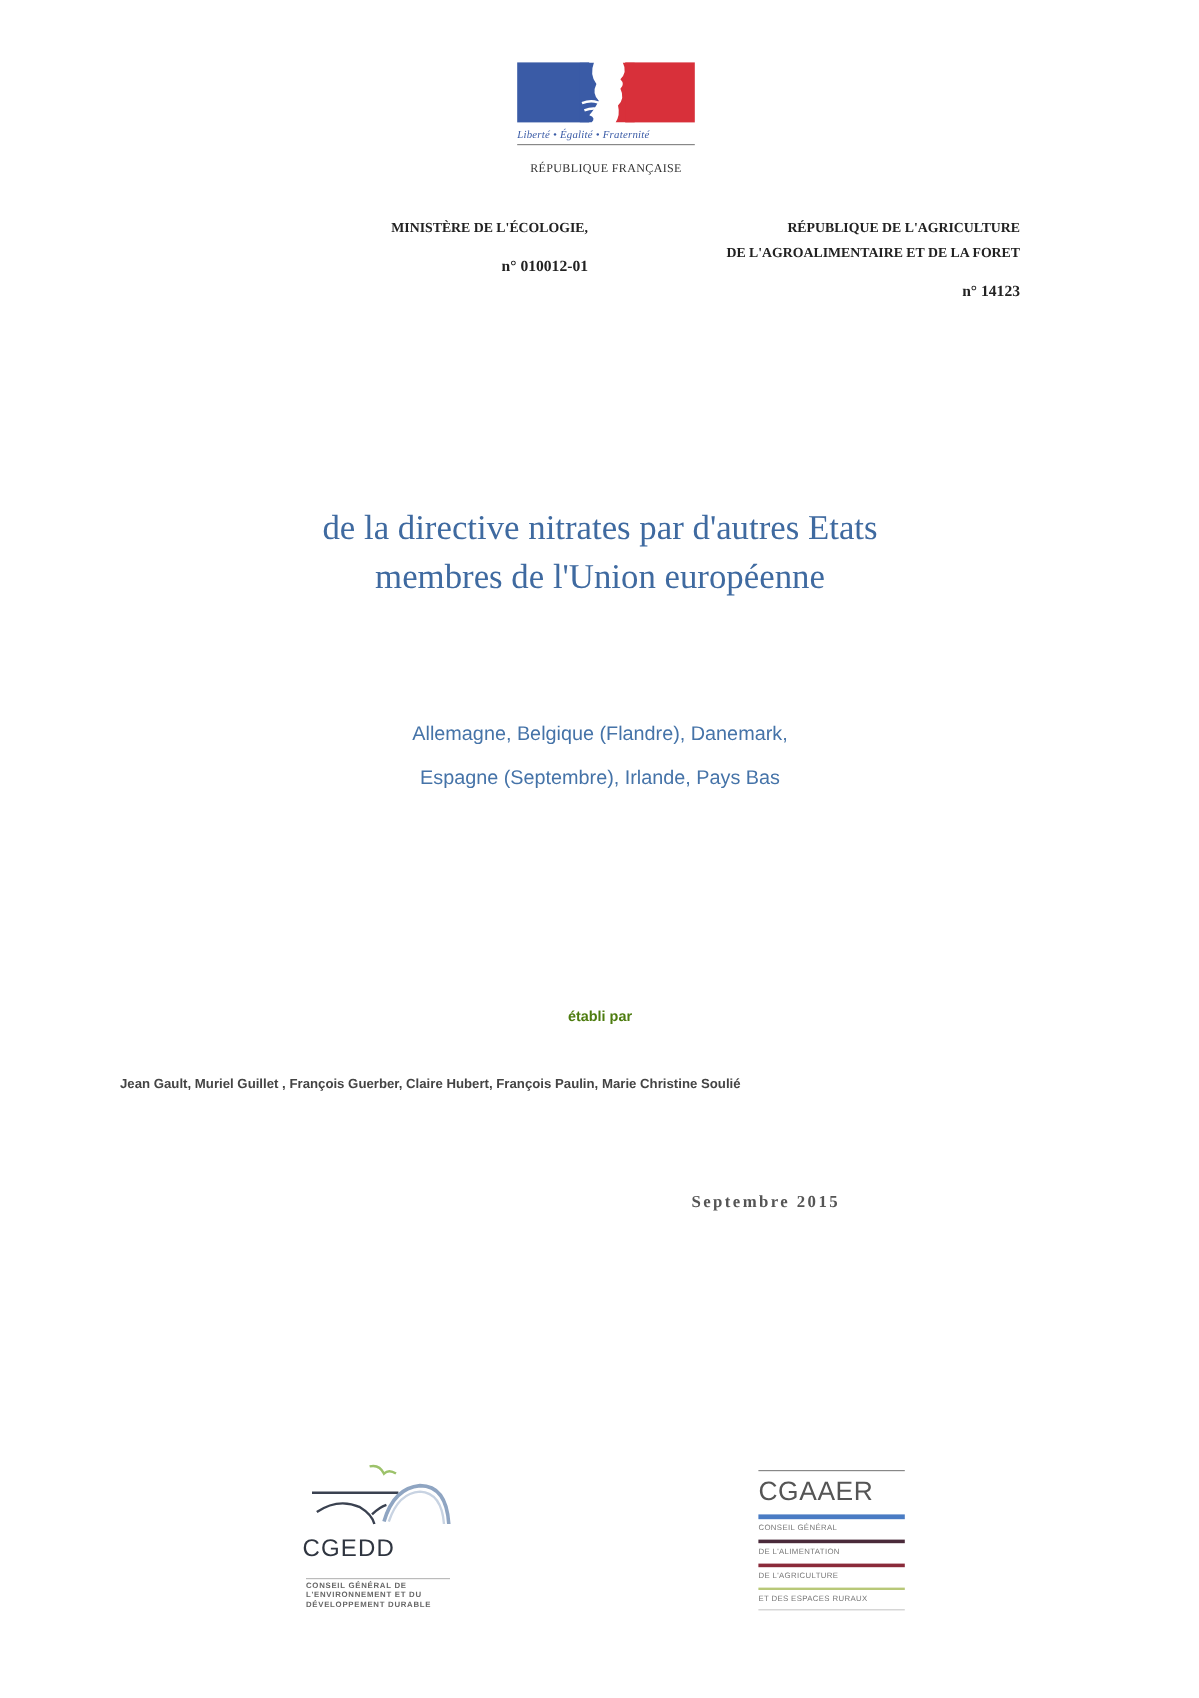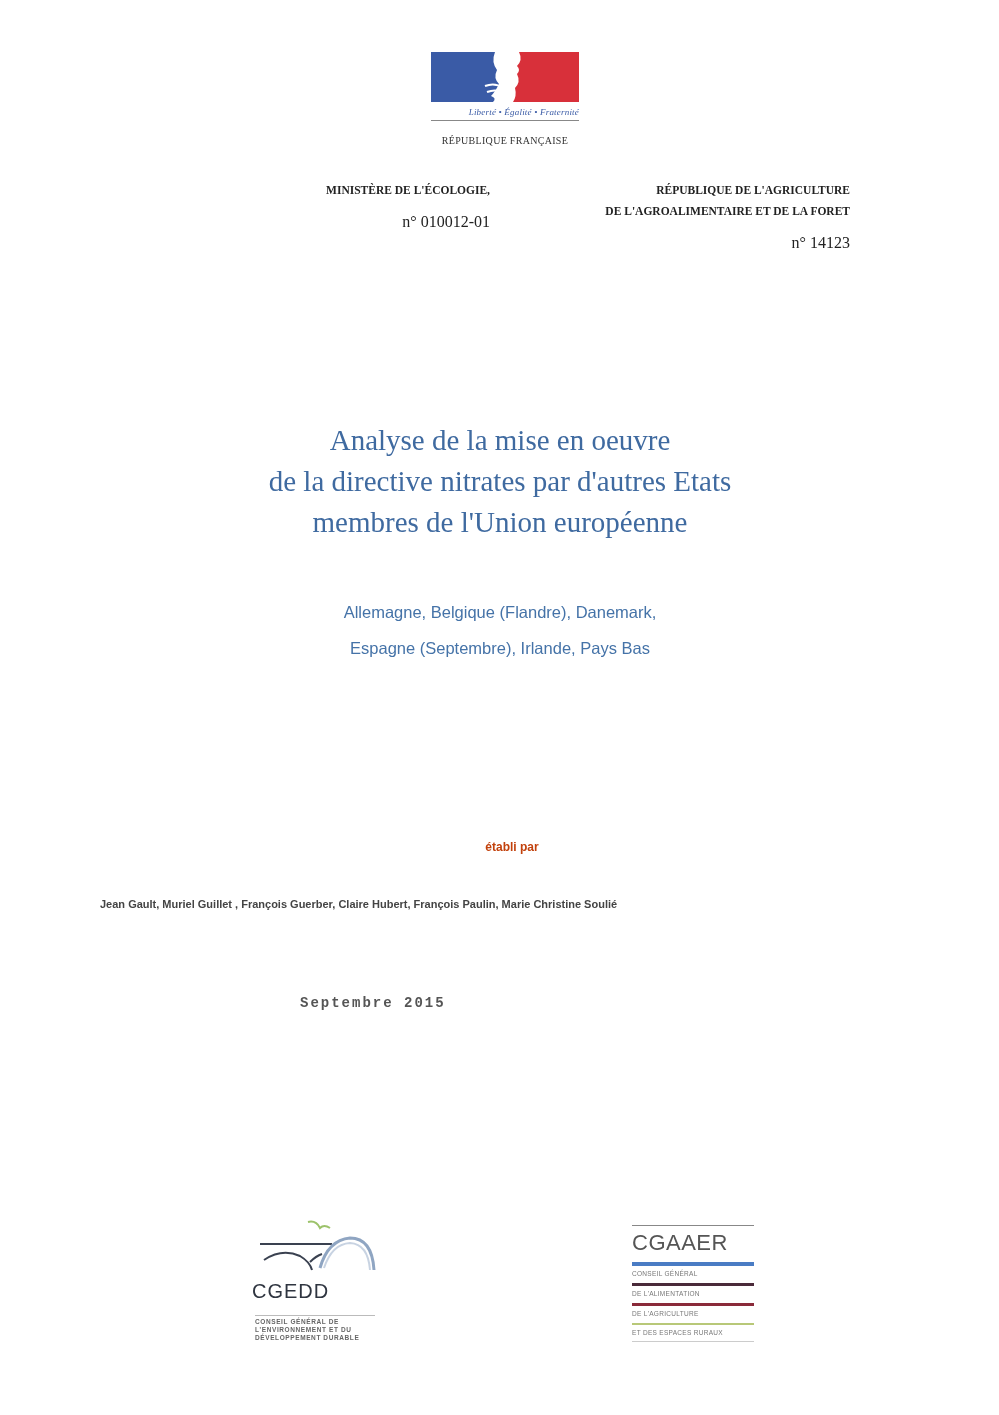--- a/index.html
+++ b/index.html
@@ -3,35 +3,35 @@
   <meta charset="utf-8">
   <style>
     html, body { margin: 0; padding: 0; background: #ffffff; }
     body { width: 999px; height: 1415px; position: relative; overflow: hidden; font-family: "Liberation Sans", sans-serif; }
     .abs { position: absolute; }
 
     
     #marianne { left: 431px; top: 52px; width: 148px; height: 88px; }
     .flag-blue { position: absolute; left: 0; top: 0; width: 60px; height: 50px; background: #3a5ba6; }
     .flag-red { position: absolute; right: 0; top: 0; width: 58px; height: 50px; background: #d8303a; }
-    .motto { position: absolute; left: 0; top: 55px; width: 148px; text-align: right; font-family: "Liberation Serif", serif; font-style: italic; font-size: 9px; color: #3a5ba6; letter-spacing: 0.2px; }
+    .motto { position: absolute; left: 0; top: 55px; width: 148px; text-align: left; font-family: "Liberation Serif", serif; font-style: italic; font-size: 9px; color: #3a5ba6; letter-spacing: 0.2px; }
     .motto-line { position: absolute; left: 0; top: 68px; width: 148px; height: 1px; background: #888; }
     .republique { position: absolute; left: 0; top: 71px; width: 148px; text-align: center; font-family: "Liberation Serif", serif; font-size: 10px; color: #333; letter-spacing: 0.3px; margin-top: 12px; }
 
     .ministry { font-family: "Liberation Serif", serif; font-size: 11.5px; color: #222; text-align: right; line-height: 21px; font-weight: bold; }
-    .ministry .num { font-weight: normal; margin-top: 10px; font-size: 16px; }
+    .ministry .num { font-weight: bold; margin-top: 10px; font-size: 13px; }
     #min-left { left: 130px; top: 180px; width: 360px; }
     #min-right { left: 550px; top: 180px; width: 300px; }
 
     #title { left: 150px; top: 420px; width: 700px; text-align: center; font-family: "Liberation Serif", serif; font-size: 29px; line-height: 41px; color: #3f6aa0; }
     #subtitle { left: 200px; top: 594px; width: 600px; text-align: center; font-family: "Liberation Sans", sans-serif; font-size: 16.5px; line-height: 36px; color: #4573a8; }
 
-    #etabli { left: 312px; top: 840px; width: 400px; text-align: center; font-size: 12px; font-weight: bold; color: #c2410c; }
+    #etabli { left: 300px; top: 840px; width: 400px; text-align: center; font-size: 12px; font-weight: bold; color: #4d7c0f; }
     #authors { left: 100px; top: 898px; width: 800px; text-align: left; font-size: 11px; font-weight: bold; color: #444; }
-    #date { left: 300px; top: 995px; width: 400px; text-align: left; font-family: Liberation Mono, monospace; font-size: 14px; font-weight: bold; color: #555; letter-spacing: 2px; }
+    #date { left: 300px; top: 995px; width: 400px; text-align: right; font-family: Liberation Serif, serif; font-size: 14px; font-weight: bold; color: #555; letter-spacing: 2px; }
 
     
     #cgedd { left: 250px; top: 1210px; width: 130px; height: 140px; }
     .cgedd-name { position: absolute; left: 2px; top: 70px; width: 126px; font-size: 20px; color: #2f3540; letter-spacing: 1px; }
     .cgedd-rule { position: absolute; left: 5px; top: 105px; width: 120px; height: 1px; background: #bbb; }
     .cgedd-sub { position: absolute; left: 5px; top: 108px; width: 120px; font-size: 6.5px; line-height: 8px; color: #666; letter-spacing: 0.6px; font-weight: bold; }
 
     
     #cgaaer { left: 632px; top: 1222px; width: 122px; height: 122px; }
     .cg-top { position: absolute; left: 0; top: 3px; width: 122px; height: 1px; background: #888; }
@@ -59,21 +59,20 @@
   <div>MINISTÈRE DE L'ÉCOLOGIE,</div>
   <div class="num">n° 010012-01</div>
 </div>
 <div id="min-right" class="abs ministry">
   <div>RÉPUBLIQUE DE L'AGRICULTURE</div>
   <div>DE L'AGROALIMENTAIRE ET DE LA FORET</div>
   <div class="num">n° 14123</div>
 </div>
 
 <div id="title" class="abs">
-  <div>Analyse de la mise en oeuvre</div>
   <div>de la directive nitrates par d'autres Etats</div>
   <div>membres de l'Union européenne</div>
 </div>
 
 <div id="subtitle" class="abs">
   <div>Allemagne, Belgique (Flandre), Danemark,</div>
   <div>Espagne (Septembre), Irlande, Pays Bas</div>
 </div>
 
 <div id="etabli" class="abs">établi par</div>

